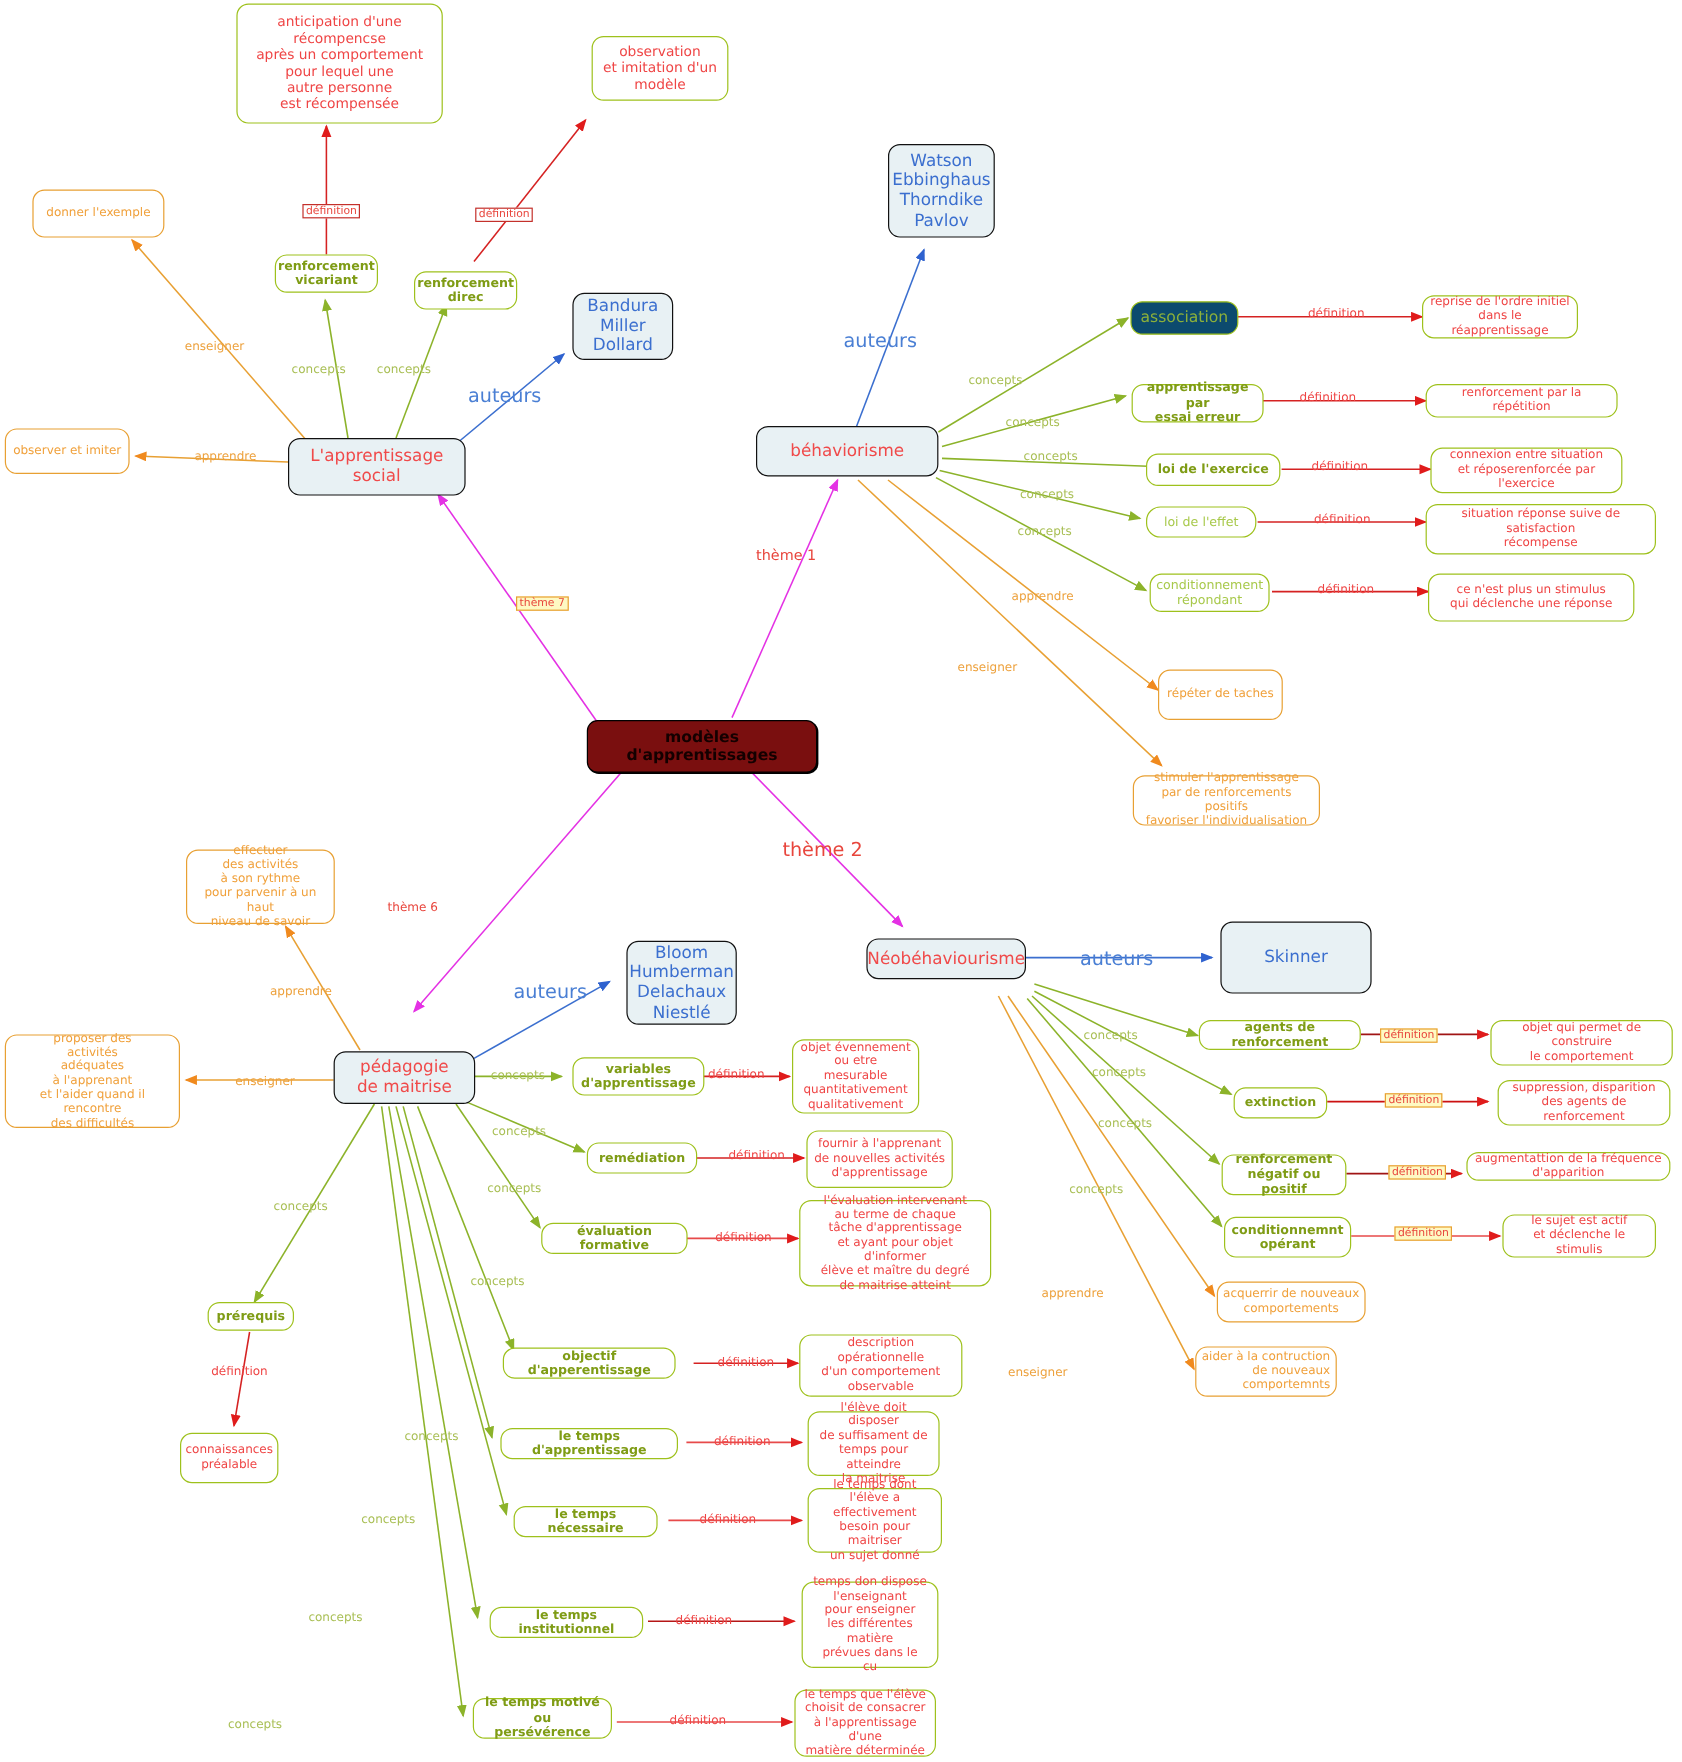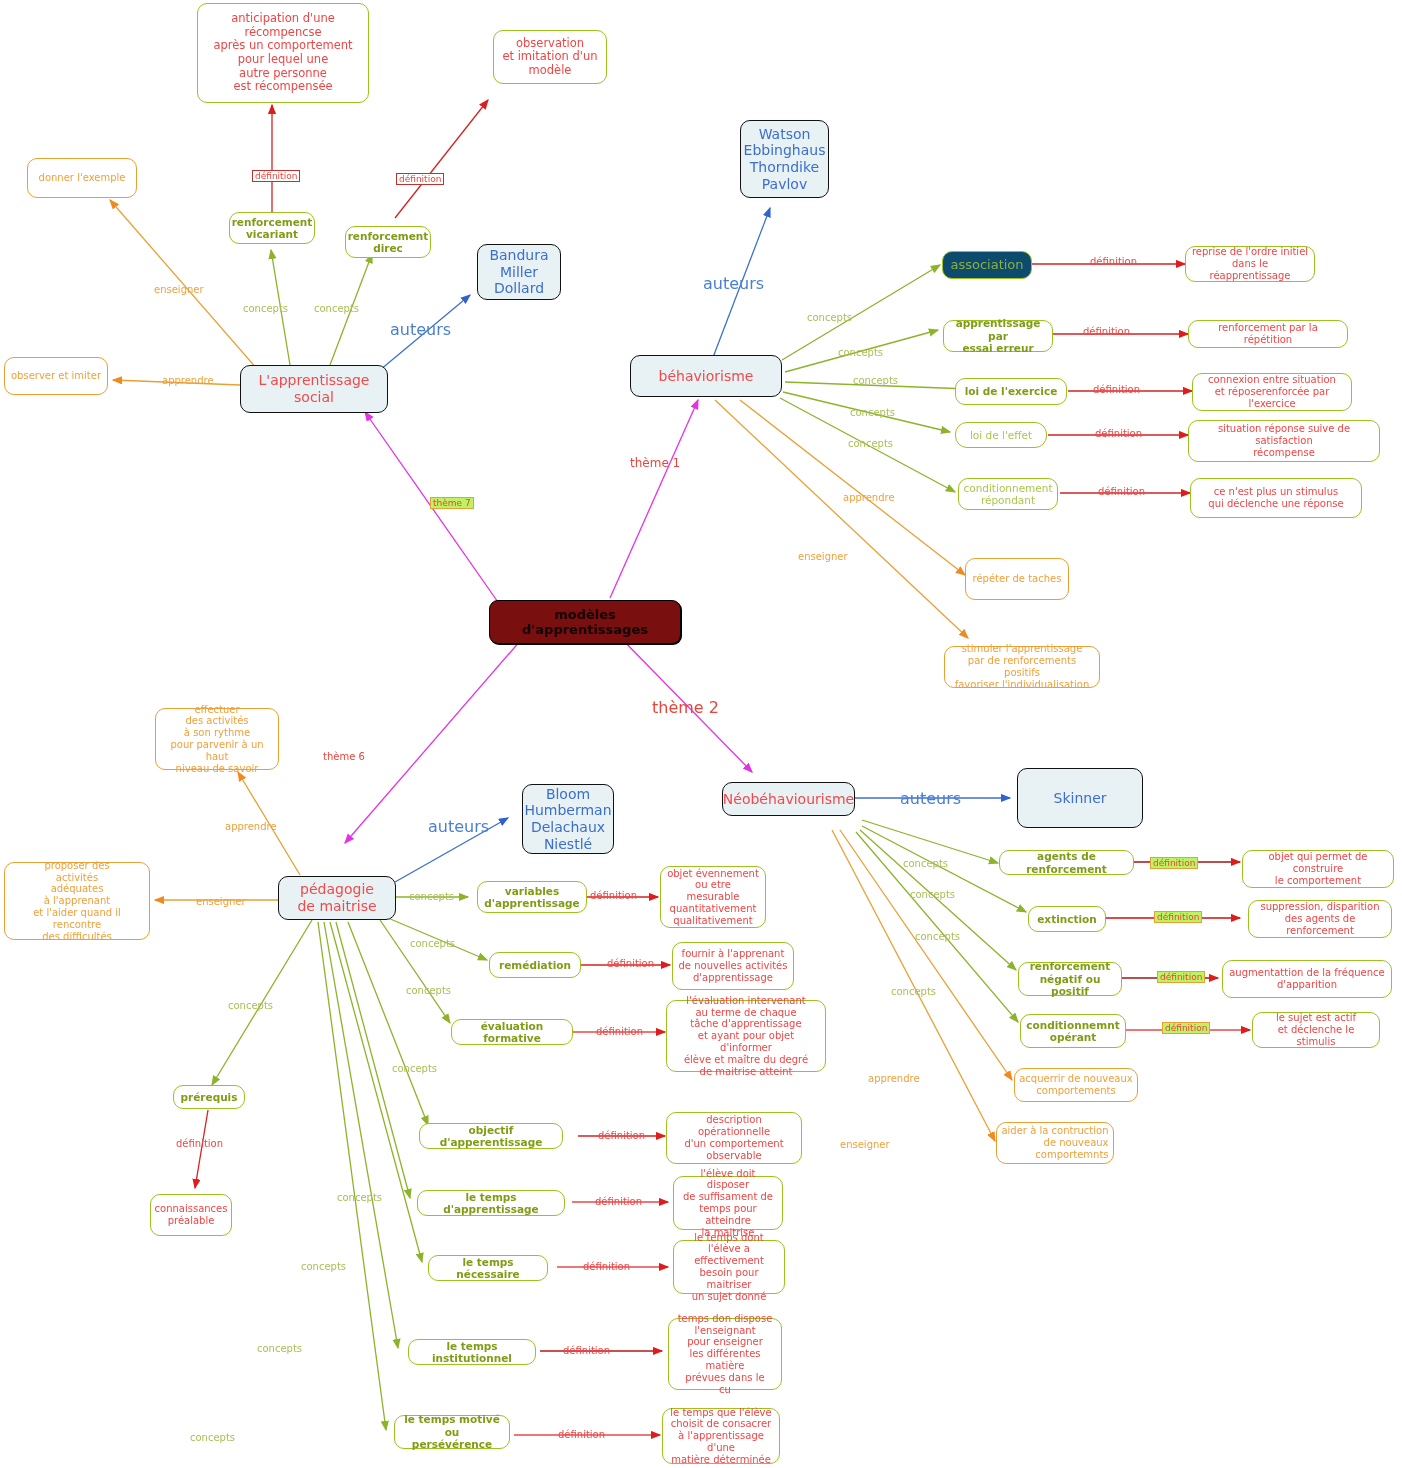--- a/index.html
+++ b/index.html
@@ -32,21 +32,21 @@
             font-weight:normal;border-radius:10px;}
 
   
   .elabel{position:absolute;white-space:nowrap;font-size:10px;}
   .lab-green{color:#a9bf55;}
   .lab-orange{color:#eda13c;}
   .lab-blue{color:#4a7fd4;font-size:16px;}
   .lab-red{color:#ef4545;}
   .lab-theme{color:#e8453c;font-size:12px;}
   .lab-boxed{color:#e8453c;border:1px solid #c4302b;background:#fff;padding:0 2px;font-size:9px;}
-  .lab-boxed-o{color:#e8453c;border:1px solid #e8a033;background:#bef264;padding:0 2px;font-size:9px;text-align:right;}
+  .lab-boxed-o{color:#e8453c;border:1px solid #e8a033;background:#fef9c3;padding:0 2px;font-size:9px;text-align:right;}
 </style>
 </head>
 <body>
 
 <div id="canvas">
 
 <svg id="edges" xmlns="http://www.w3.org/2000/svg">
   <defs>
     <marker id="ar-green" markerWidth="9" markerHeight="9" refX="7" refY="3.2" orient="auto">
       <path d="M0,0 L8,3.2 L0,6.4 z" fill="#8cb32a"></path>
@@ -239,21 +239,21 @@
 <div class="node n-concept" style="left:1020px;top:1014px;width:106px;height:34px;text-align:center;">
   <span class="ml">conditionnemnt<br>opérant</span>
 </div>
 
 <div class="node n-def" style="left:1242px;top:850px;width:152px;height:38px;">
   <span class="ml">objet qui permet de construire<br>le comportement</span>
 </div>
 <div class="node n-def" style="left:1248px;top:900px;width:144px;height:38px;">
   <span class="ml">suppression, disparition<br>des agents de renforcement</span>
 </div>
-<div class="node n-def" style="left:1222px;top:960px;width:170px;height:38px;">
+<div class="node n-def" style="left:1222px;top:960px;width:170px;height:24px;">
   <span class="ml">augmentattion de la fréquence<br>d'apparition</span>
 </div>
 <div class="node n-def" style="left:1252px;top:1012px;width:128px;height:36px;">
   <span class="ml">le sujet est actif<br>et déclenche le stimulis</span>
 </div>
 
 <div class="node n-orange" style="left:1014px;top:1068px;width:124px;height:34px;">
   <span class="ml">acquerrir de nouveaux<br>comportements</span>
 </div>
 <div class="node n-orange" style="left:996px;top:1122px;width:118px;height:42px;text-align:right;">

